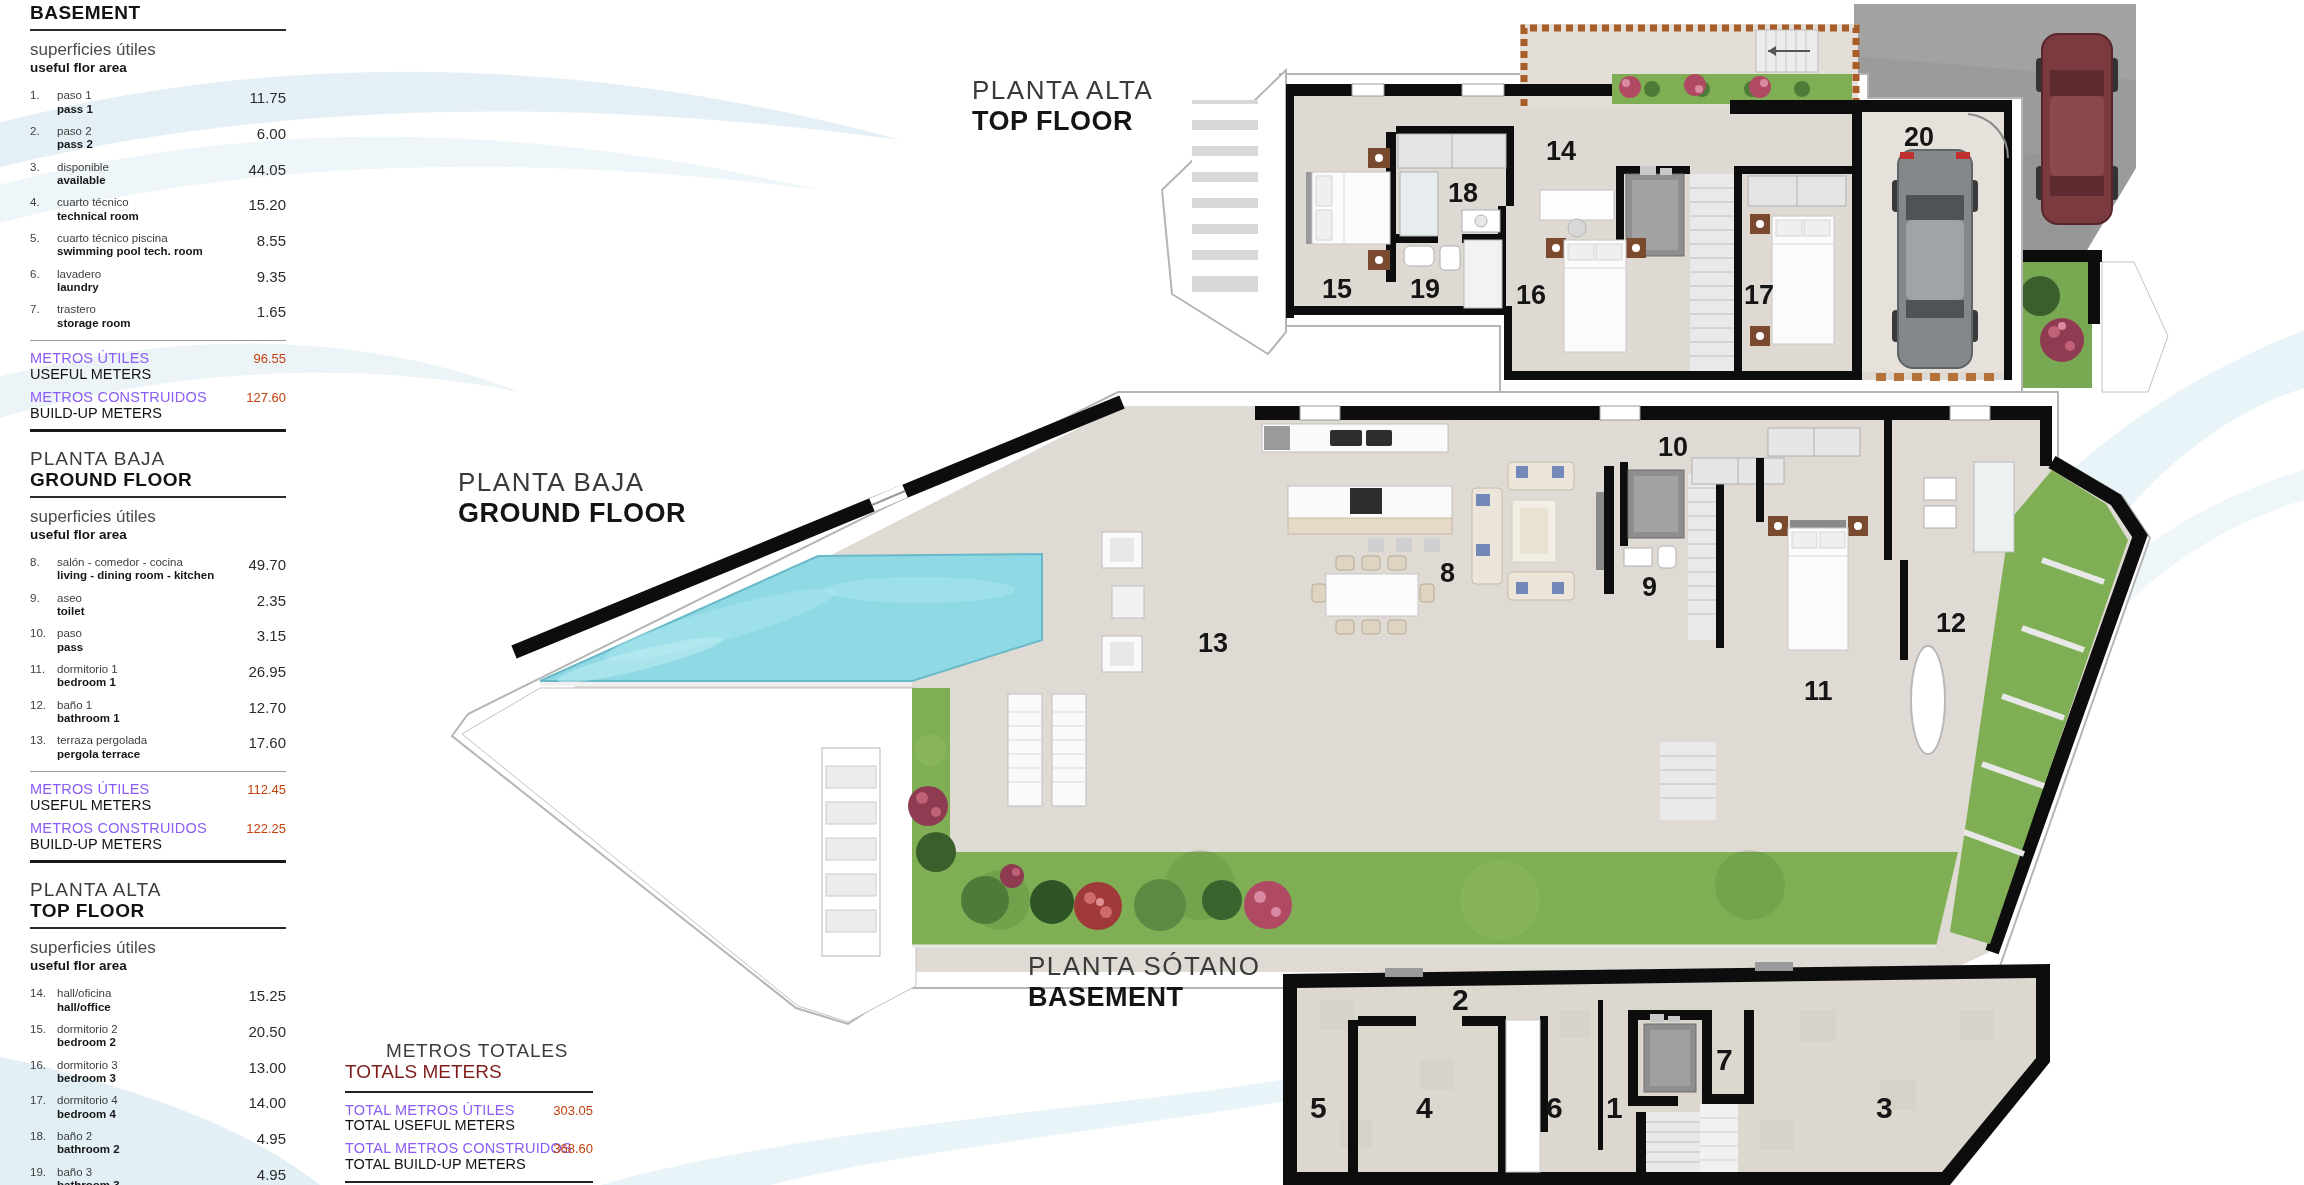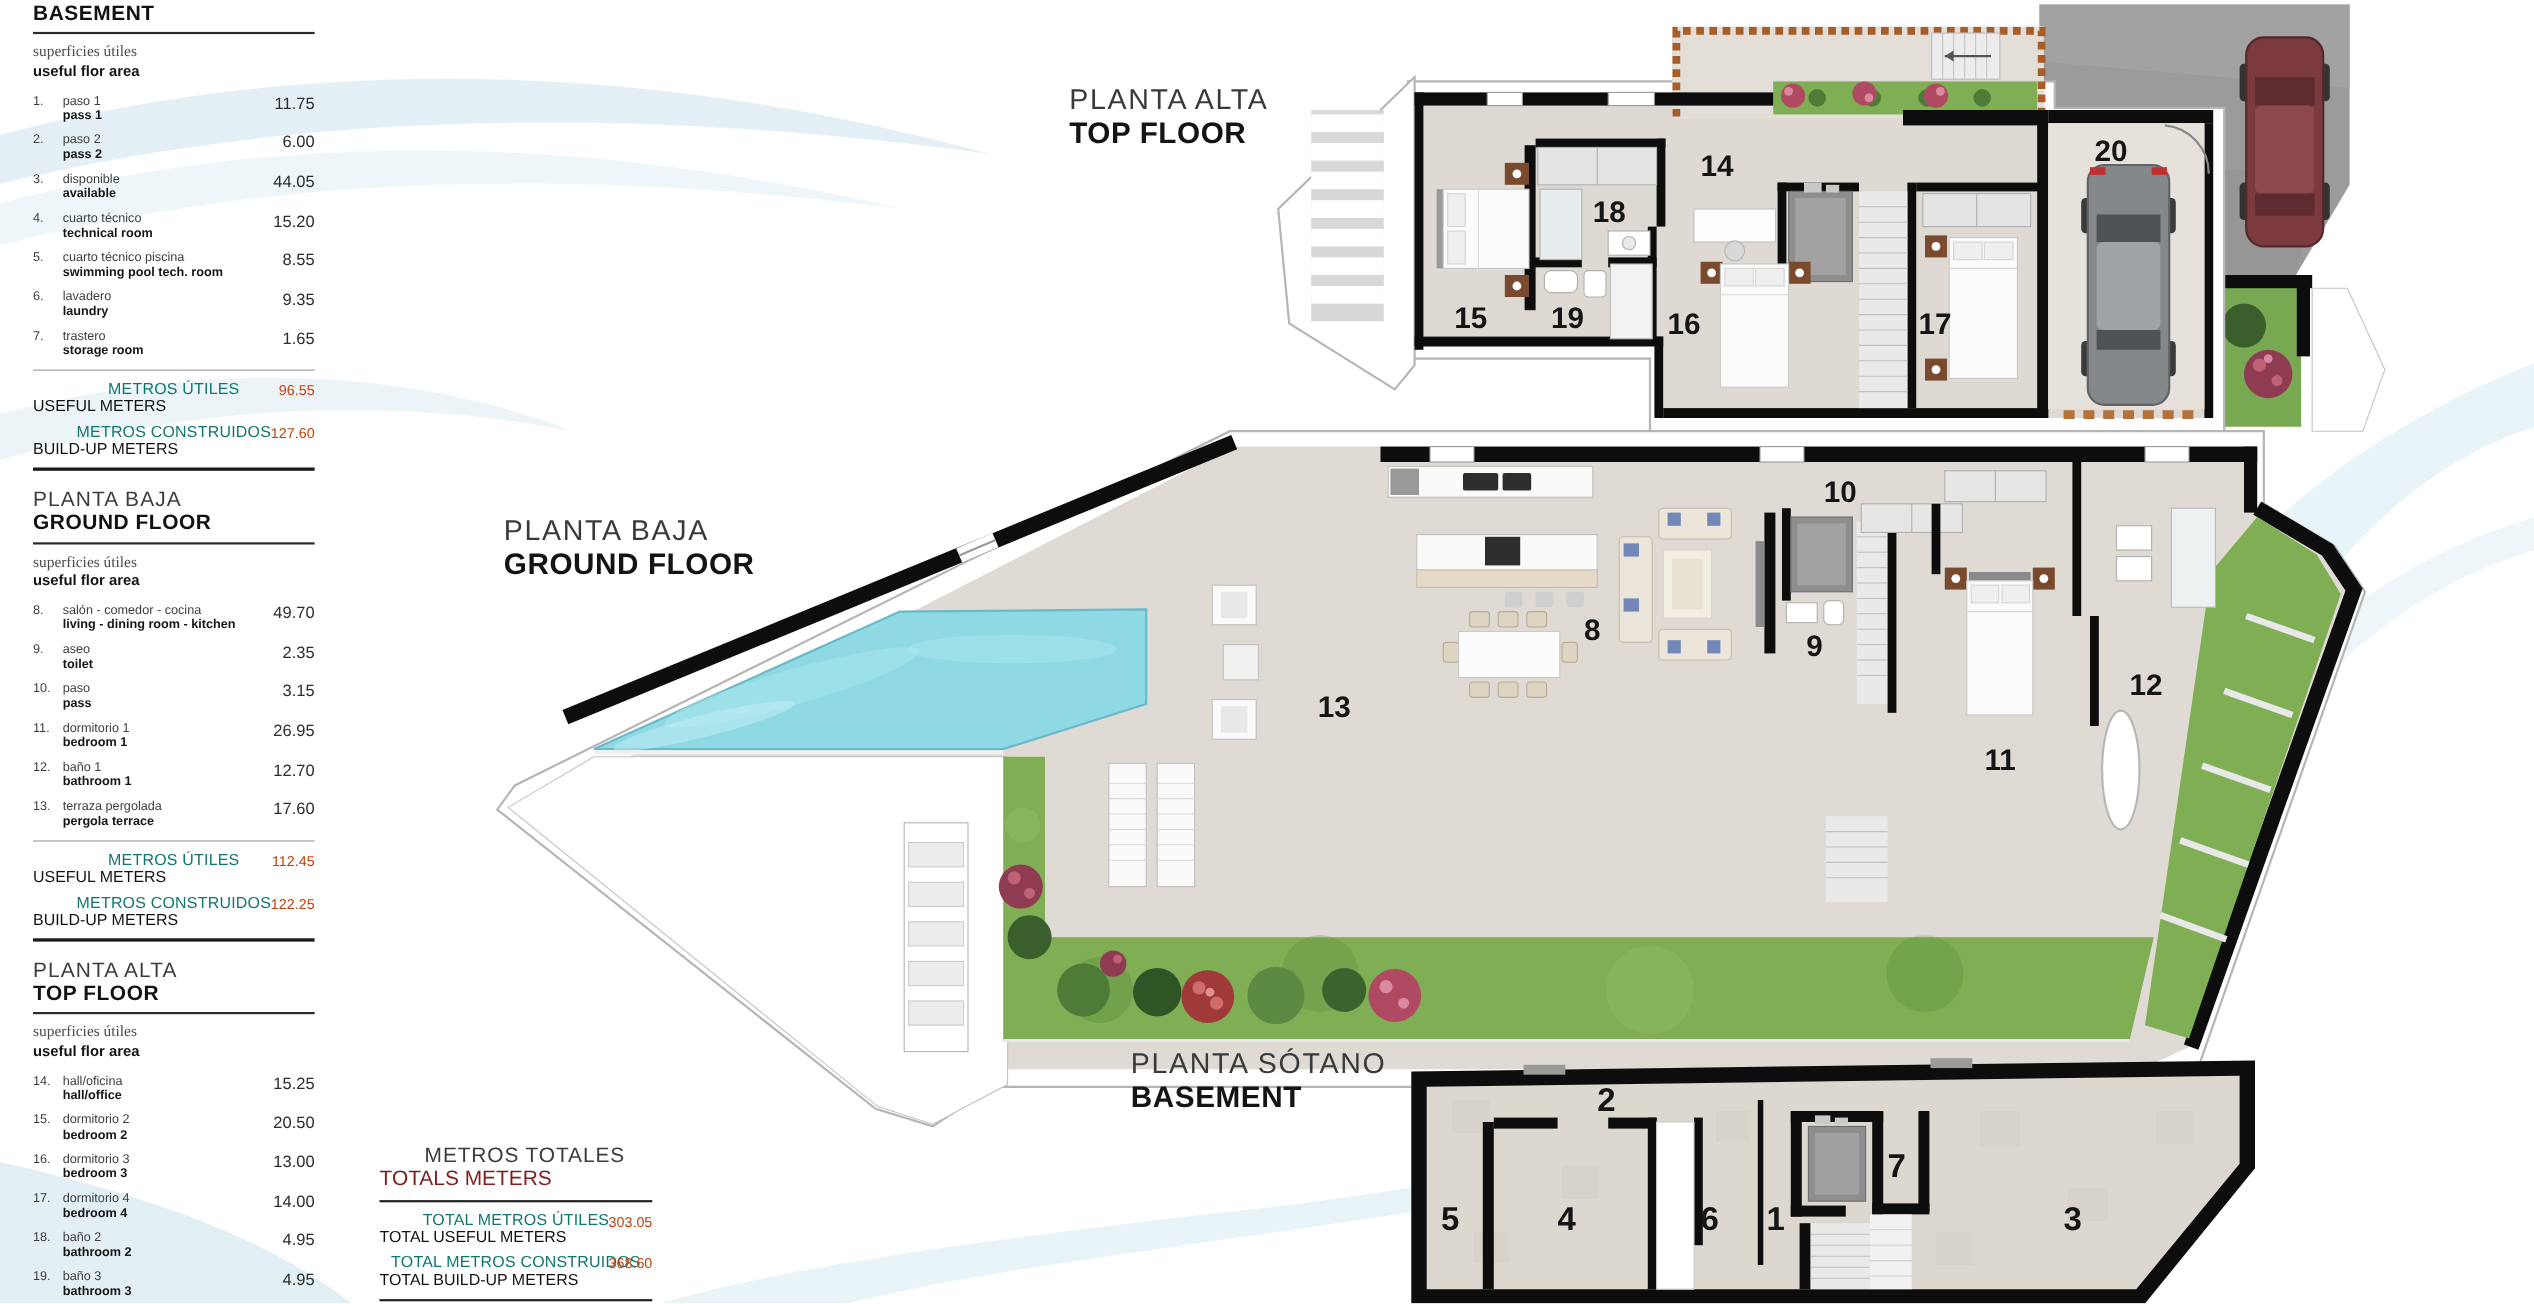--- a/index.html
+++ b/index.html
@@ -6,32 +6,32 @@
   body{width:2304px;height:1185px;overflow:hidden;background:#ffffff;position:relative;
        font-family:"Liberation Sans", sans-serif;color:#1a1a1a;}
   .stage{position:absolute;inset:0;}
   svg text{font-family:"Liberation Sans", sans-serif;}
 
   
   .sidebar{position:absolute;left:30px;top:2px;width:256px;}
   .sec-head-es{font-size:19px;letter-spacing:1px;color:#3c3c3c;line-height:1.12;}
   .sec-head-en{font-size:19px;font-weight:bold;letter-spacing:.5px;color:#121212;line-height:1.12;}
   .sec-rule{border:none;border-top:2px solid #2b2b2b;margin:6px 0 9px 0;}
-  .sub-es{font-size:14px;color:#4a4a4a;line-height:1.18;font-family:Liberation Serif, serif;}
+  .sub-es{font-size:17px;color:#4a4a4a;line-height:1.18;}
   .sub-en{font-size:13.5px;font-weight:bold;color:#141414;line-height:1.18;}
   .items{margin-top:13px;}
   .item{position:relative;margin-bottom:9px;min-height:26px;}
   .item .num{position:absolute;left:0;top:0;font-size:11.5px;color:#3d3d3d;}
   .item .names{margin-left:27px;margin-right:56px;}
   .item .n-es{font-size:11.5px;color:#3d3d3d;line-height:1.16;}
   .item .n-en{font-size:11.5px;font-weight:bold;color:#161616;line-height:1.16;}
   .item .val{position:absolute;right:0;top:0;font-size:15px;color:#2c2c2c;margin-left:48px;}
   .thin-rule{border:none;border-top:1.5px solid #9a9a9a;margin:10px 0 10px 0;}
   .tot-row{position:relative;margin-bottom:7px;}
-  .tot-es{font-size:14.5px;color:#0f766e;line-height:1.1;letter-spacing:.2px;text-align:center;}
+  .tot-es{font-size:14.5px;color:#8b5cf6;line-height:1.1;letter-spacing:.2px;}
   .tot-en{font-size:14.5px;font-weight:normal;color:#121212;line-height:1.1;}
   .tot-val{position:absolute;right:0;top:0;font-size:13px;color:#c2410c;}
   .thick-rule{border:none;border-top:3px solid #191919;margin:6px 0 0 0;}
   .section{margin-bottom:16px;}
 
   
   .totals-block{position:absolute;left:345px;top:1040px;width:248px;}
   .tb-title-es{font-size:19px;color:#3c3c3c;letter-spacing:.8px;line-height:1.12;margin-left:41px;}
   .tb-title-en{font-size:19px;font-weight:normal;color:#7f1d1d;line-height:1.12;}
   .tb-rule{border:none;border-top:2px solid #222;margin:8px 0 10px 0;}

